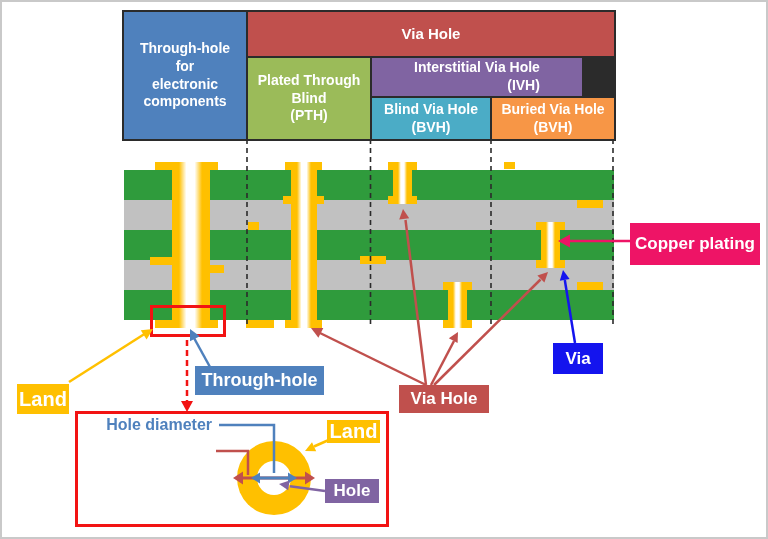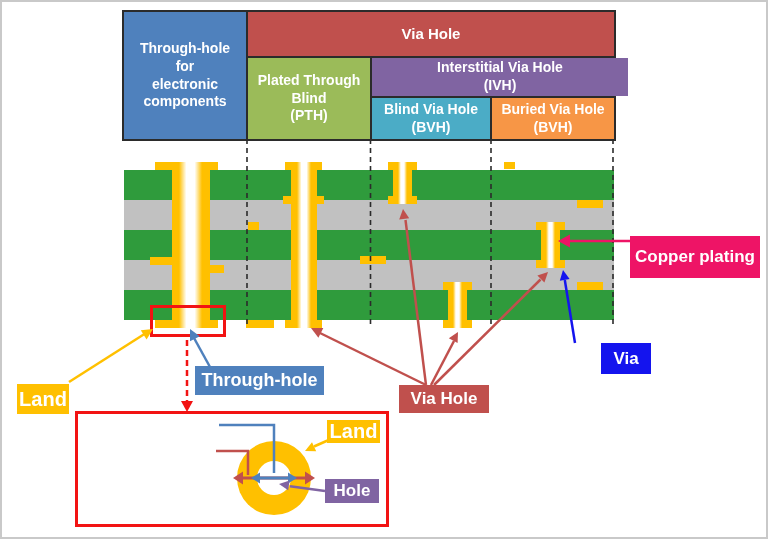--- a/index.html
+++ b/index.html
@@ -63,21 +63,21 @@
 
   <div class="abs tbl-bg" style="left:120px;top:8px;width:494px;height:131px;"></div>
   <div class="abs hcell c-blue" style="left:122px;top:10px;width:122px;height:127px;">Through-hole
 for
 electronic
 components</div>
   <div class="abs hcell c-red" style="left:246px;top:10px;width:366px;height:44px;">Via Hole</div>
   <div class="abs hcell c-green" style="left:246px;top:56px;width:122px;height:81px;">Plated Through
 Blind
 (PTH)</div>
-  <div class="abs hcell c-purple" style="left:370px;top:56px;width:256px;height:38px;">Interstitial Via Hole
+  <div class="abs hcell c-purple" style="left:370px;top:56px;width:210px;height:38px;text-align:right;">Interstitial Via Hole
 (IVH)</div>
   <div class="abs hcell c-teal" style="left:370px;top:96px;width:118px;height:41px;">Blind Via Hole
 (BVH)</div>
   <div class="abs hcell c-orange" style="left:490px;top:96px;width:122px;height:41px;">Buried Via Hole
 (BVH)</div>
 
   <div class="abs band-green" style="left:122px;top:168px;width:490px;height:30px;"></div>
   <div class="abs band-gray" style="left:122px;top:198px;width:490px;height:30px;"></div>
   <div class="abs band-green" style="left:122px;top:228px;width:490px;height:30px;"></div>
   <div class="abs band-gray" style="left:122px;top:258px;width:490px;height:30px;"></div>
@@ -116,28 +116,29 @@
   <div class="abs pad" style="left:502px;top:160px;width:11px;height:7px;"></div>
   <div class="abs pad" style="left:575px;top:198px;width:26px;height:8px;"></div>
   <div class="abs pad" style="left:575px;top:280px;width:26px;height:8px;"></div>
   <div class="abs pad" style="left:244px;top:318px;width:28px;height:8px;"></div>
 
   <div class="abs red-rect" style="left:148px;top:303px;width:76px;height:32px;"></div>
 
   <div class="abs inset-box" style="left:73px;top:409px;width:314px;height:116px;"></div>
   <div class="abs donut" style="left:235px;top:439px;width:74px;height:74px;"></div>
   <div class="abs donut-hole" style="left:255px;top:459px;width:34px;height:34px;"></div>
+  <div class="abs inset-txt t-blue" style="left:85px;top:414px;width:125px;height:18px;">Hole diameter</div>
   <div class="abs callout b-yellow" style="left:325px;top:418px;width:53px;height:23px;">Land</div>
   <div class="abs callout b-purple" style="left:323px;top:477px;width:54px;height:24px;">Hole</div>
 
   <div class="abs callout b-yellow" style="left:15px;top:382px;width:52px;height:30px;">Land</div>
   <div class="abs callout b-blue" style="left:193px;top:364px;width:129px;height:29px;">Through-hole</div>
   <div class="abs callout b-red" style="left:397px;top:383px;width:90px;height:28px;">Via Hole</div>
-  <div class="abs callout b-bblue" style="left:551px;top:341px;width:50px;height:31px;margin-left:48px;">Via</div>
-  <div class="abs callout b-pink" style="left:628px;top:234px;width:130px;height:42px;">Copper plating</div>
+  <div class="abs callout b-bblue" style="left:551px;top:341px;width:50px;height:31px;">Via</div>
+  <div class="abs callout b-pink" style="left:628px;top:221px;width:130px;height:42px;">Copper plating</div>
 
   <svg class="overlay" width="768" height="539" viewBox="0 0 768 539">
 
     <line class="sep" x1="245" y1="137" x2="245" y2="323"></line>
     <line class="sep" x1="368.5" y1="137" x2="368.5" y2="323"></line>
     <line class="sep" x1="489" y1="137" x2="489" y2="323"></line>
     <line class="sep" x1="611" y1="137" x2="611" y2="323"></line>
 
     <path class="ln s-yellow" d="M67 380 L144 331"></path>
     <polygon class="f-yellow" points="151,327 144.6,337.5 138.8,328.2"></polygon>

